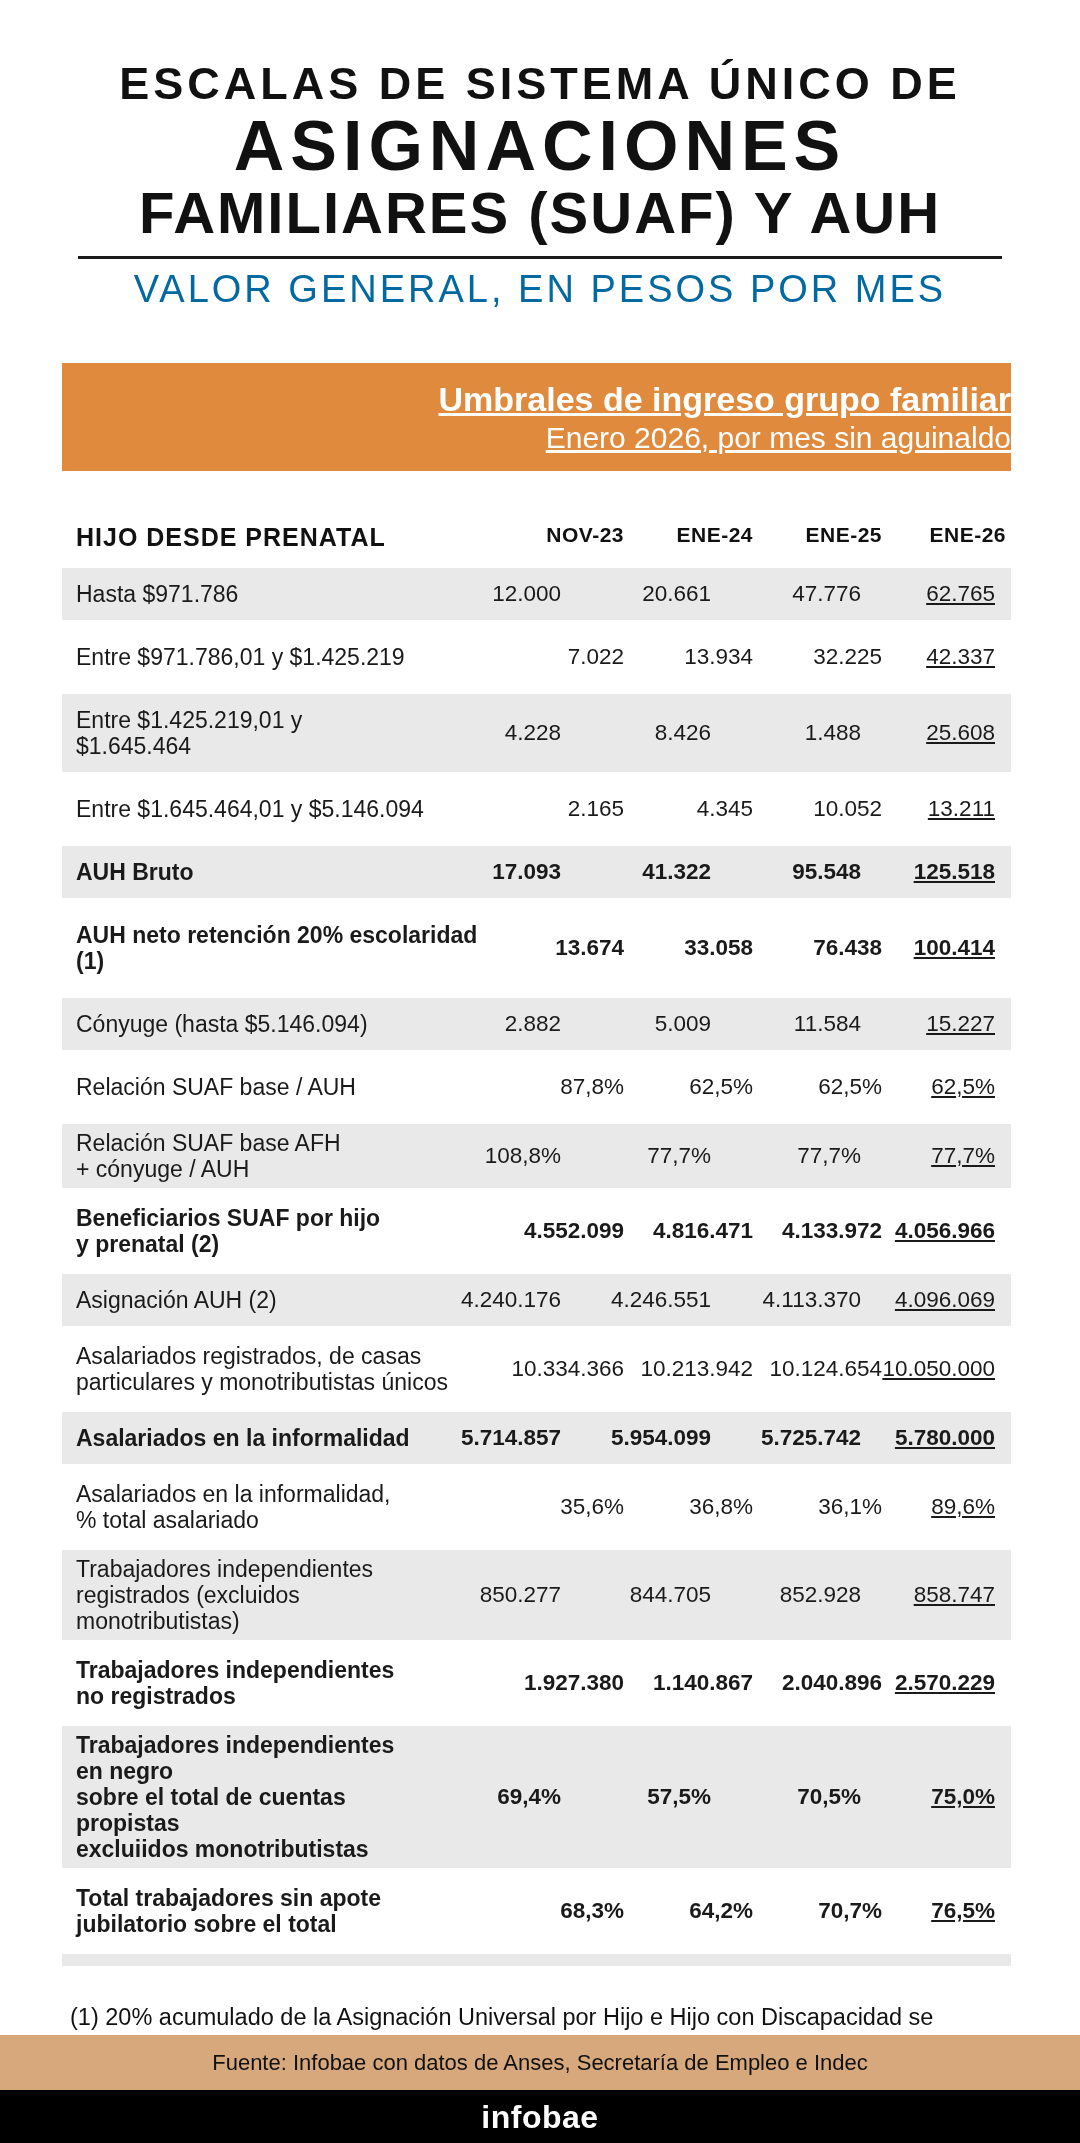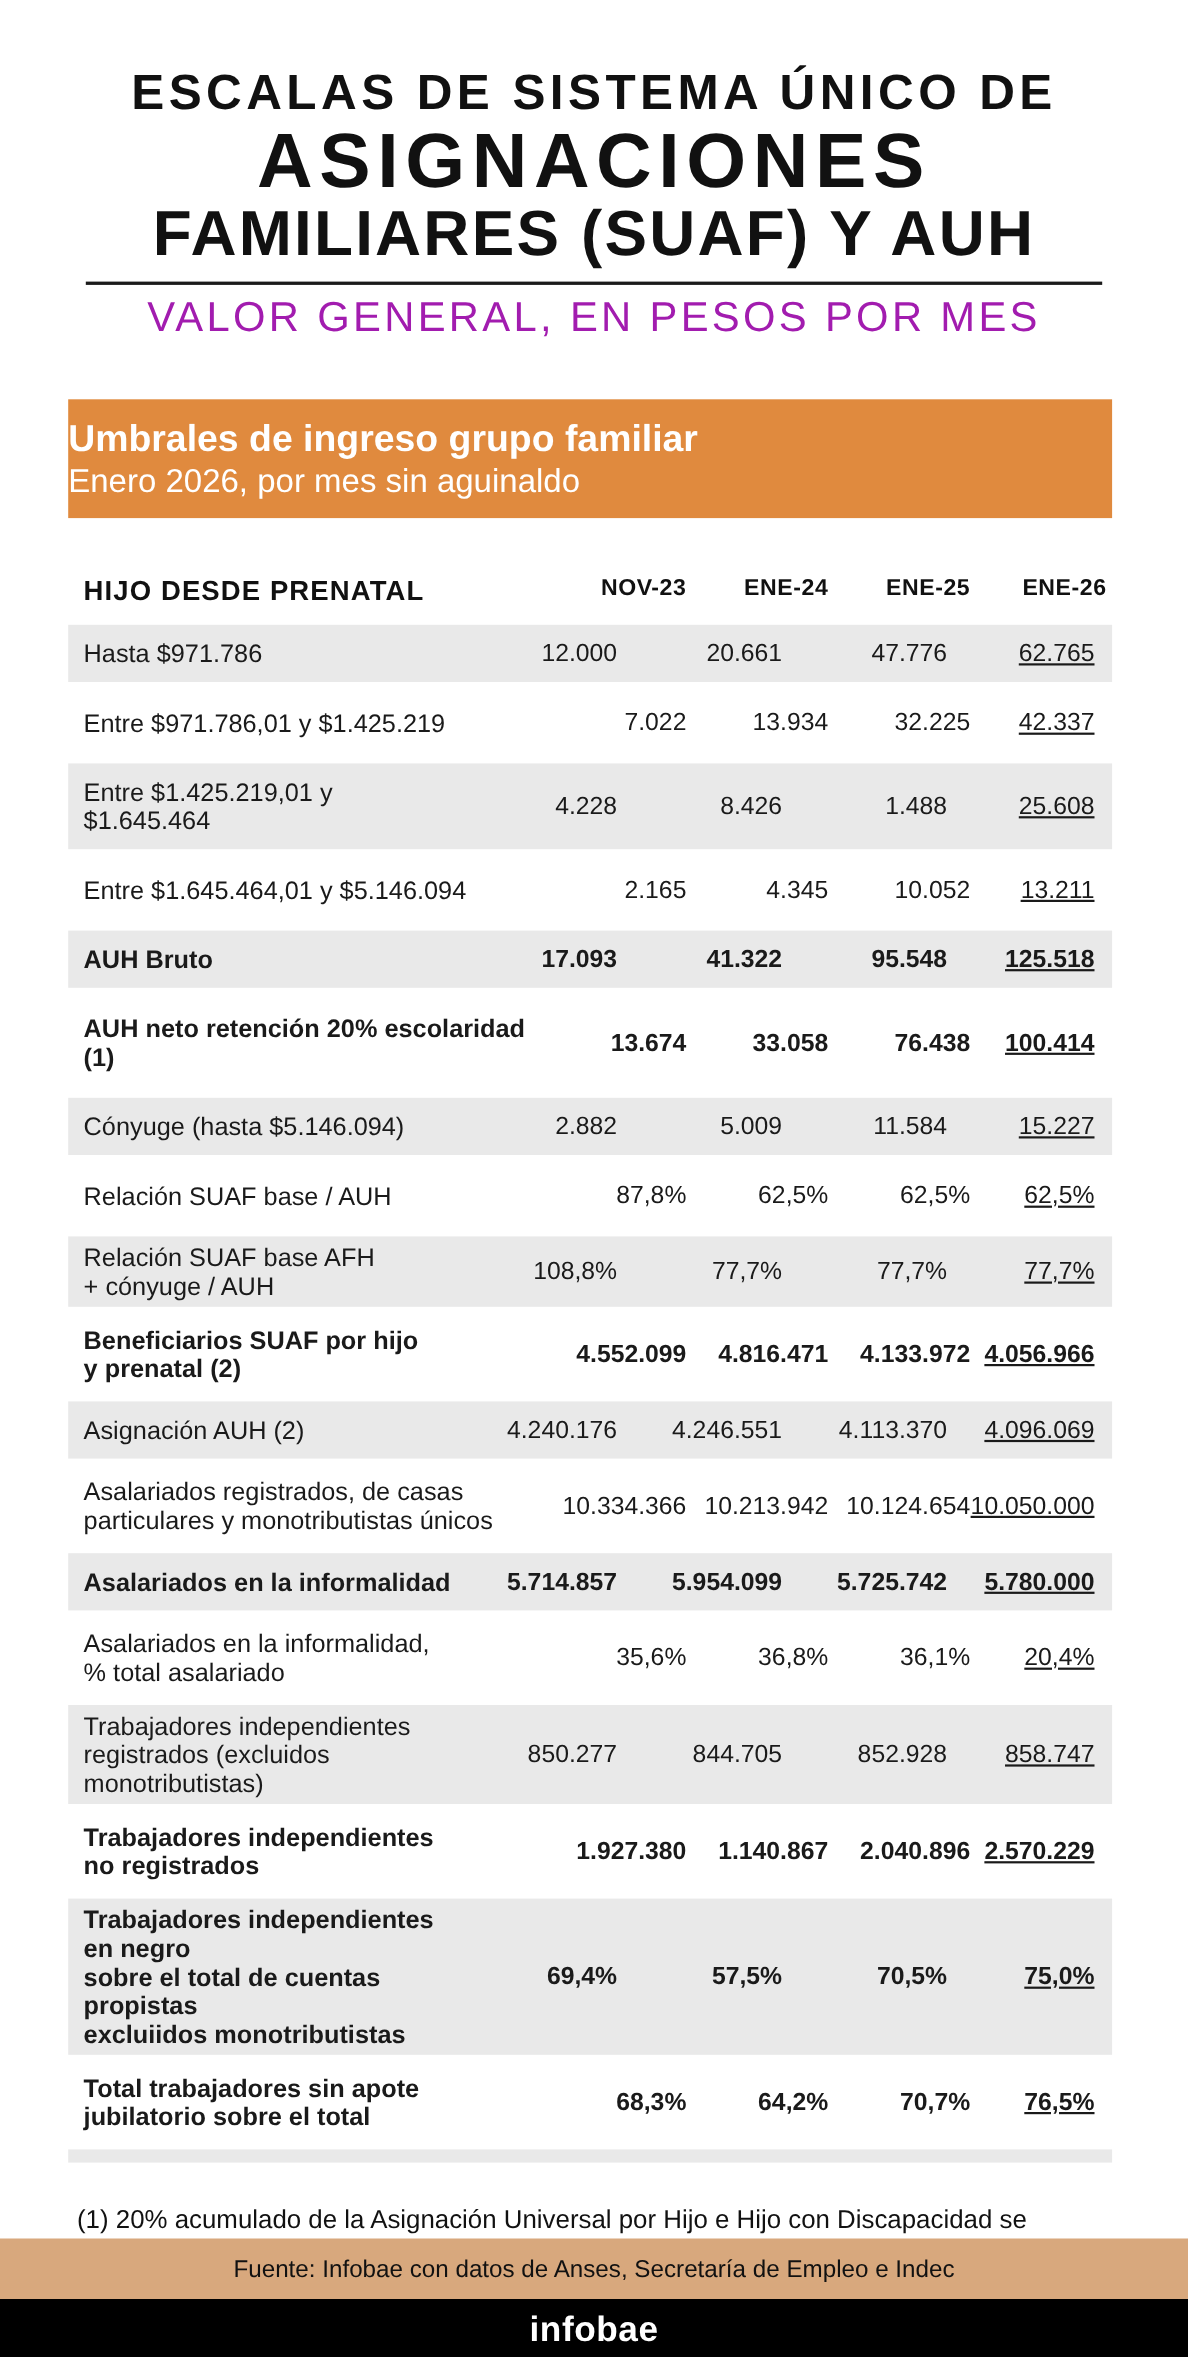--- a/index.html
+++ b/index.html
@@ -26,29 +26,29 @@
   .title-l3 {
     font-size:58px; font-weight:800; letter-spacing:2px;
     color:#111; line-height:1.05; white-space:nowrap;
   }
   .title-divider {
     width:924px; height:0; border-top:3px solid #1a1a1a;
     margin:12px auto 10px auto;
   }
   .subtitle {
     font-size:38px; font-weight:400; letter-spacing:3px;
-    color:#a21caf; line-height:1.1;
+    color:#0369a1; line-height:1.1;
   }
 
   
   .banner {
     margin:52px 69px 0 62px;
     width:949px; height:108px;
-    display:flex; flex-direction:column; justify-content:center; align-items:flex-start;
-    color:#ffffff; text-align:center;
+    display:flex; flex-direction:column; justify-content:center; align-items:flex-end;
+    color:#ffffff; text-align:center;text-decoration:underline;
   }
   .banner-title { font-size:34px; font-weight:700; line-height:1.25; }
   .banner-subtitle { font-size:30px; font-weight:400; line-height:1.2; }
 
   
   .table-wrap { margin:52px 69px 0 62px; width:949px; }
   .thead {
     display:flex; align-items:flex-start;
     padding:0 0 0 14px; margin-bottom:16px;
   }
@@ -226,21 +226,21 @@
     <div class="val">5.954.099</div>
     <div class="val">5.725.742</div>
     <div class="val">5.780.000</div>
   </div>
         <div class="row multi">
     <div class="label">Asalariados en la informalidad,
 % total asalariado</div>
     <div class="val">35,6%</div>
     <div class="val">36,8%</div>
     <div class="val">36,1%</div>
-    <div class="val">20,4%</div>
+    <div class="val">89,6%</div>
   </div>
         <div class="row shaded multi">
     <div class="label">Trabajadores independientes
 registrados (excluidos monotributistas)</div>
     <div class="val">850.277</div>
     <div class="val">844.705</div>
     <div class="val">852.928</div>
     <div class="val">858.747</div>
   </div>
         <div class="row bold multi">

